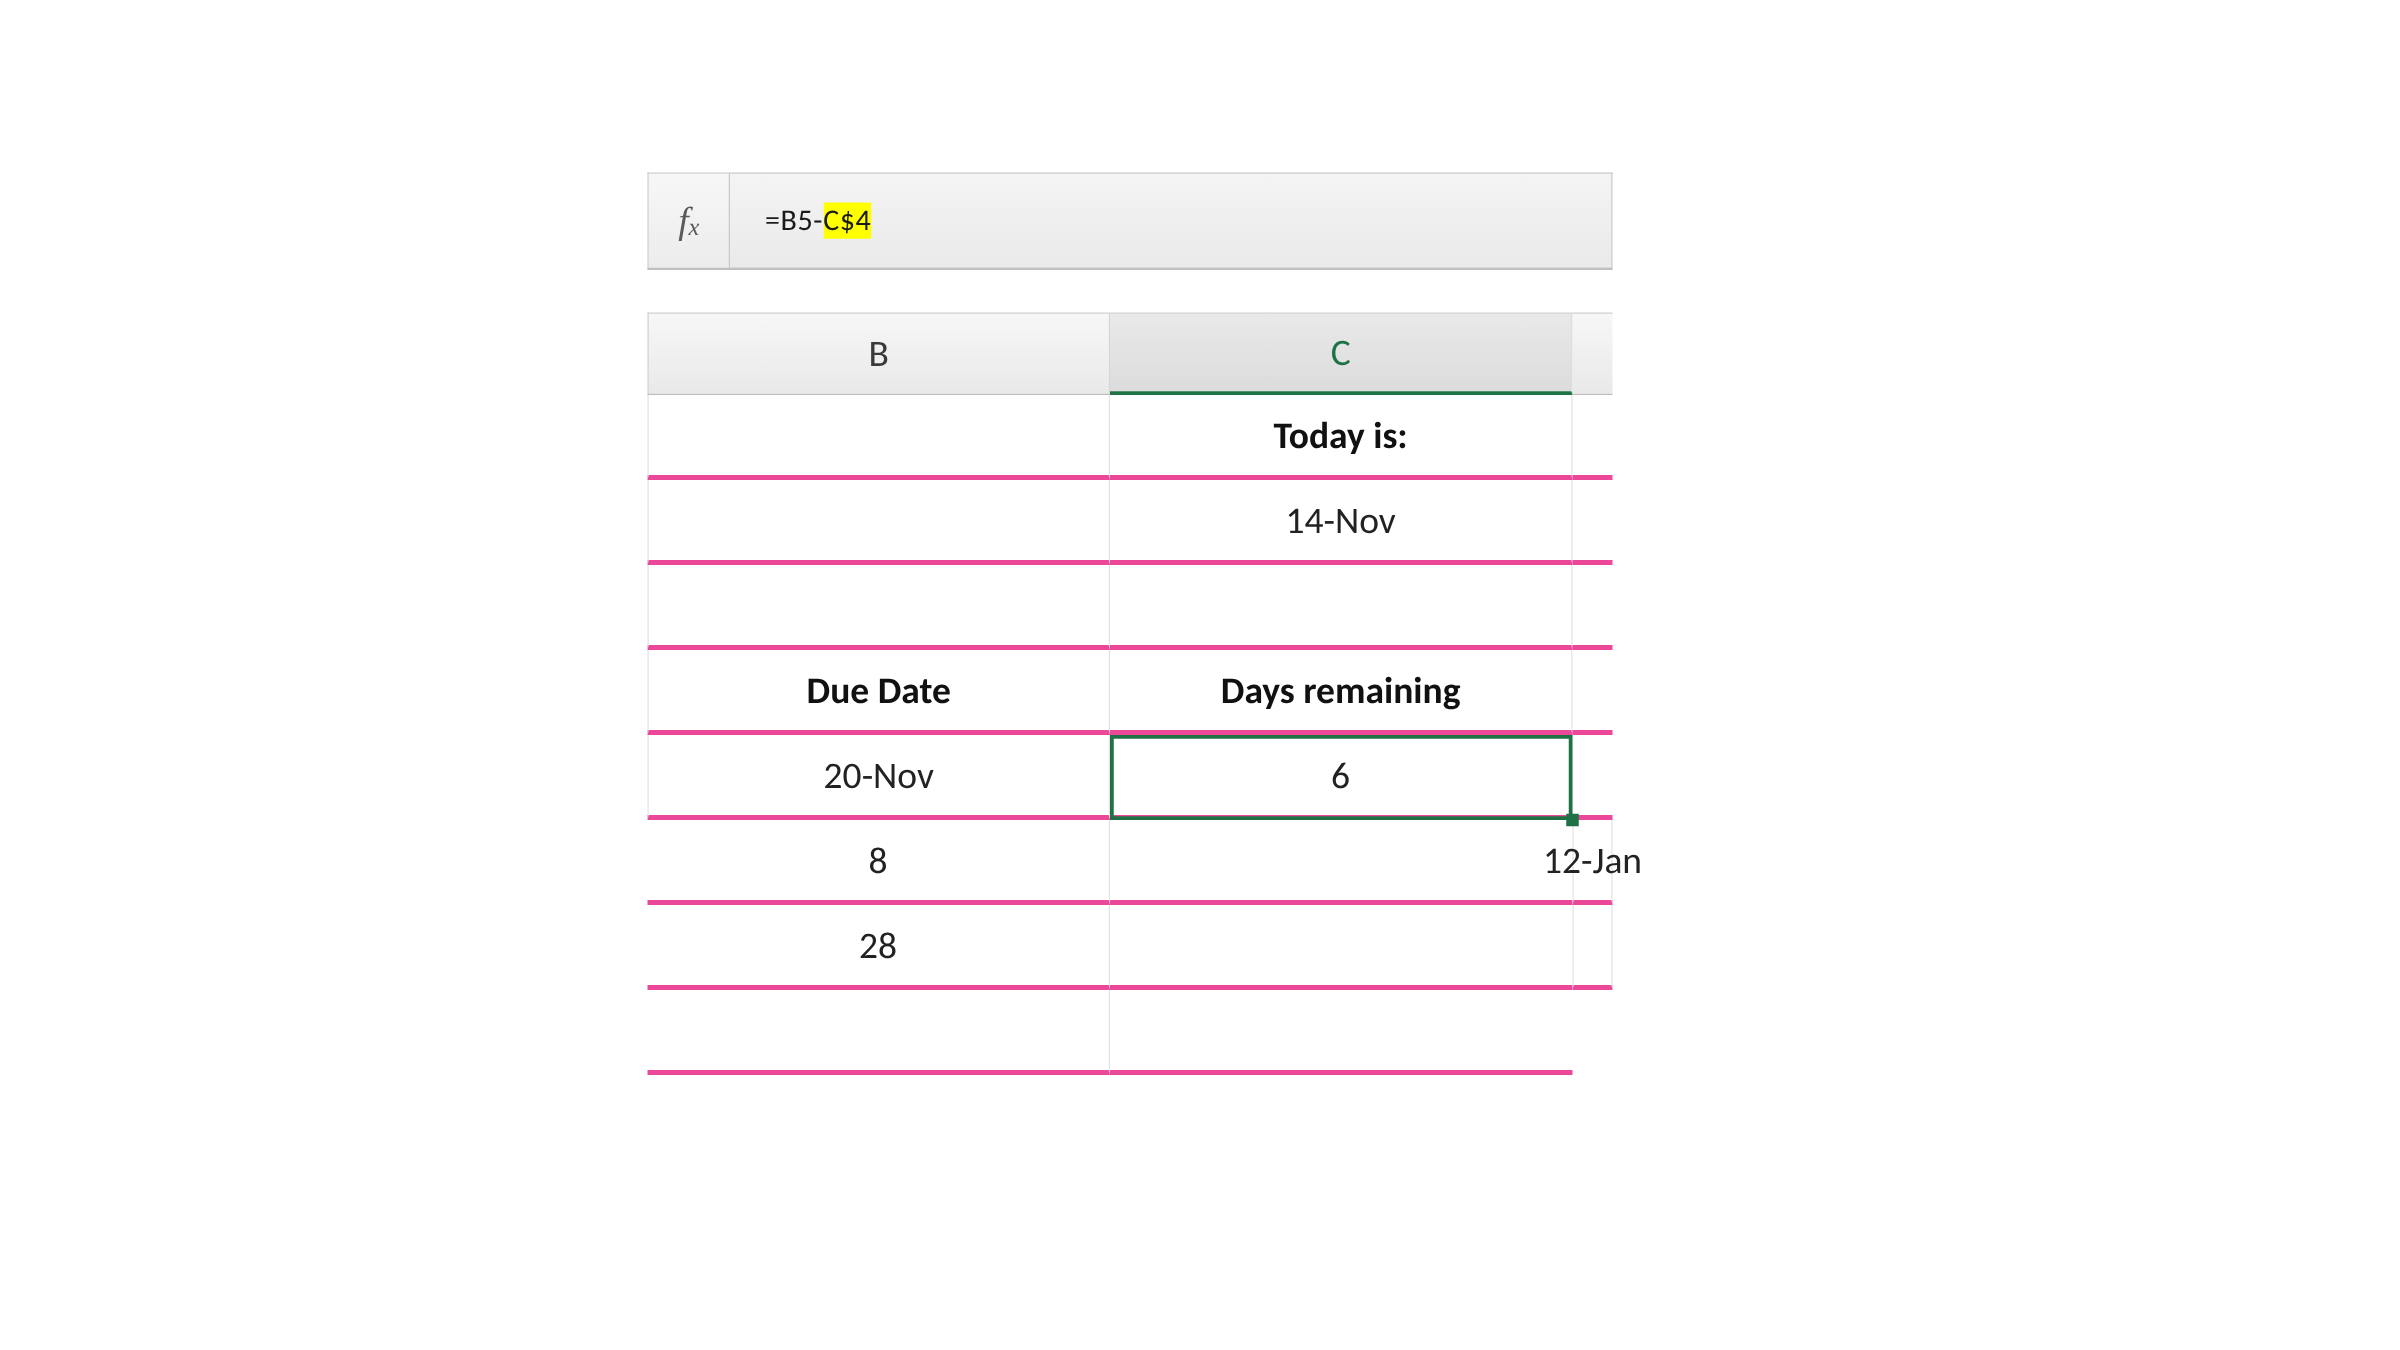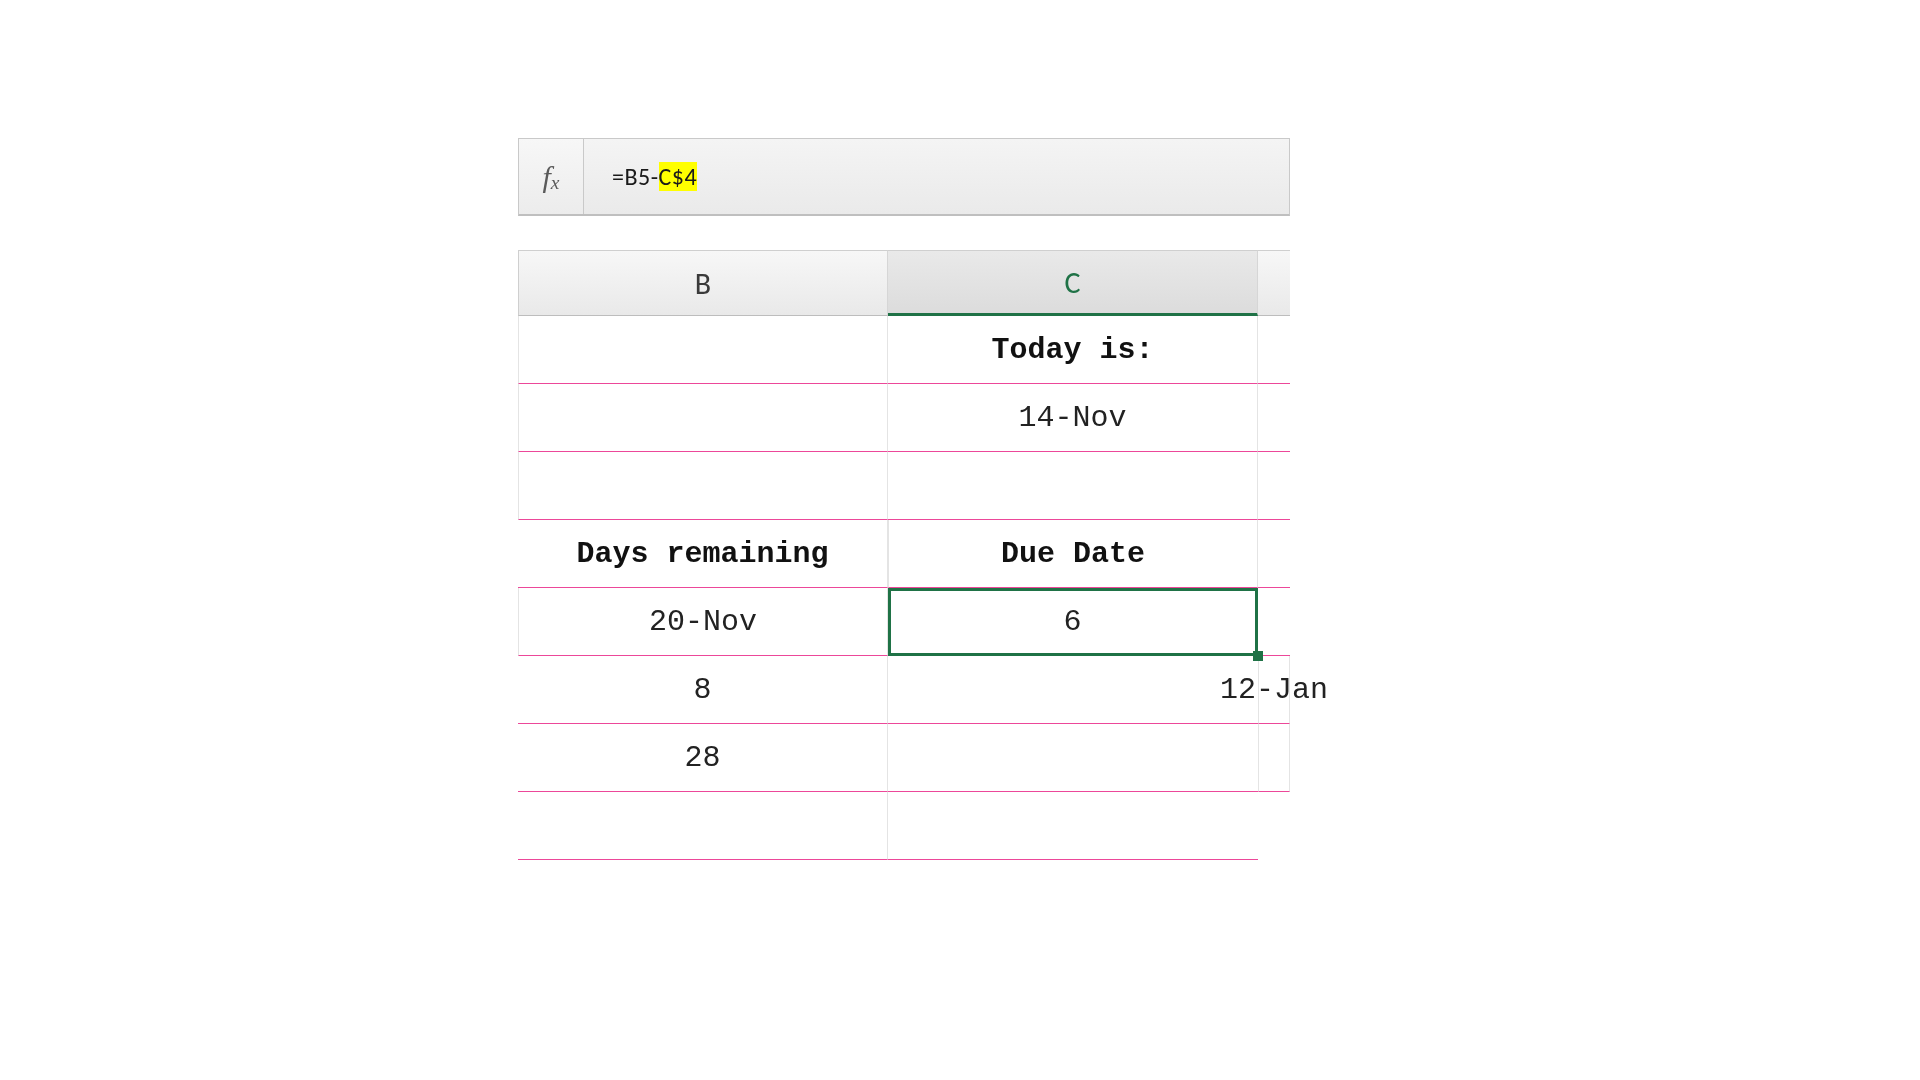--- a/index.html
+++ b/index.html
@@ -93,29 +93,28 @@
 
   
   .grid {
     display: grid;
     grid-template-columns: 370px 370px 32px;
     grid-auto-rows: 68px;
     position: relative;
     font-size: 30px;
   }
   .cell {
-    border-bottom: 1px solid #ec4899;
+    border-bottom: 4px solid #ec4899;
     border-right: 1px solid #e4e4e4;
     box-sizing: border-box;
     display: flex;
     align-items: center;
     justify-content: center;
     padding: 0 10px;
     white-space: nowrap;
-    font-family: Liberation Mono, monospace;
   }
   .cell.left-edge { border-left: 1px solid #e4e4e4; }
   .cell.stub { border-right: none; }
   .bold { font-weight: 700; color: #111; }
 
   
   .selection {
     position: absolute;
     border: 3px solid #1f7246;
     box-sizing: border-box;
@@ -175,25 +174,25 @@
     <div class="cell stub"></div>
 
     <div class="cell left-edge">
         <span></span>
       </div>
     <div class="cell">
         <span></span>
       </div>
     <div class="cell stub"></div>
 
+    <div class="cell left-edge bold">
+        <span>Due Date</span>
+      </div>
     <div class="cell bold">
         <span>Days remaining</span>
-      </div>
-    <div class="cell left-edge bold">
-        <span>Due Date</span>
       </div>
     <div class="cell stub"></div>
 
     <div class="cell left-edge">
         <span>20-Nov</span>
       </div>
     <div class="cell">
         <span>6</span>
       </div>
     <div class="cell stub"></div>

